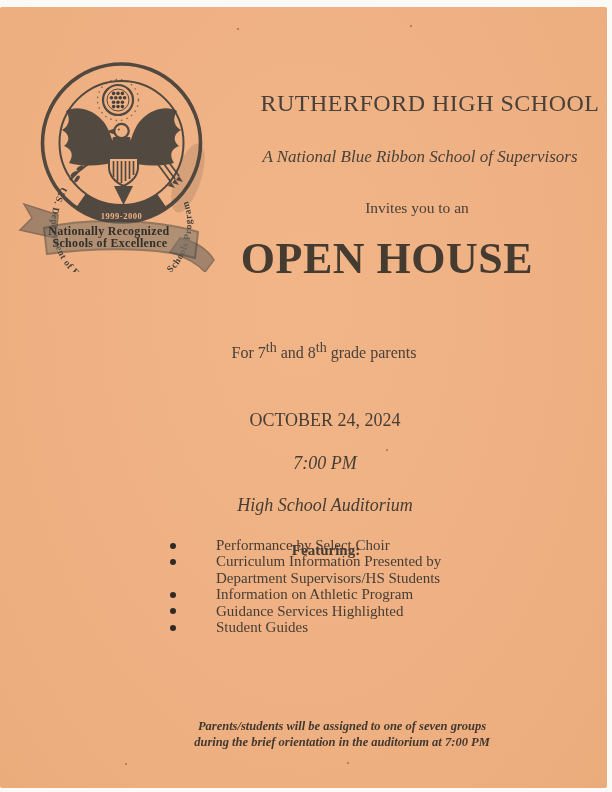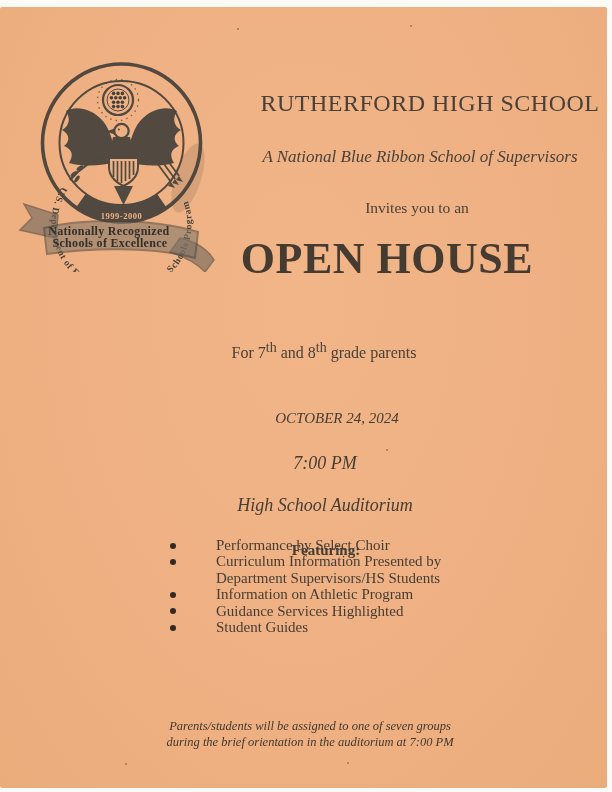--- a/index.html
+++ b/index.html
@@ -30,36 +30,36 @@
   }
   .event-title{
     left:217px;top:188px;width:340px;
     font-size:44px;font-weight:700;letter-spacing:.5px;color:#453b31;line-height:48px;
   }
   .audience{
     left:154px;top:295px;width:340px;
     font-size:16px;color:#49402f;color:#49413a;line-height:21px;
   }
   .audience sup{font-size:14px;line-height:0;}
-  .ev-date{left:167px;top:363px;width:340px;font-size:15px;font-style:italic;color:#463d35;}
+  .ev-date{left:155px;top:363px;width:340px;font-size:18px;color:#463d35;}
   .ev-time{left:155px;top:406px;width:340px;font-size:18px;font-style:italic;color:#463d35;}
   .ev-loc {left:155px;top:448px;width:340px;font-size:18px;font-style:italic;color:#463d35;}
   .featuring{left:156px;top:495px;width:340px;font-size:15px;font-weight:700;color:#443b33;}
   .features{
     left:168px;top:530px;width:310px;margin:0;padding:0;list-style:none;
     font-size:15px;line-height:16.4px;color:#453d35;
   }
   .features li{position:relative;padding-left:48px;width:255px;}
   .features li::before{
     content:"";position:absolute;left:2px;top:5.5px;width:6px;height:6px;border-radius:50%;
     background:#2f2a25;
   }
   .footer-note{
-    left:120px;top:671px;width:380px;
-    font-size:12.5px;font-style:italic;font-weight:400;color:#41382f;line-height:16px;
+    left:152px;top:671px;width:380px;
+    font-size:12.5px;font-style:italic;font-weight:700;color:#41382f;line-height:16px;
   }
   .seal{position:absolute;left:12px;top:53px;filter:blur(.3px);}
   .speck{position:absolute;width:2px;height:2px;border-radius:50%;background:rgba(92,70,48,.55);}
 </style>
 </head>
 <body>
 
 <div class="paper">
 
   <svg class="seal" width="212" height="212" viewBox="0 0 212 212" role="img">

